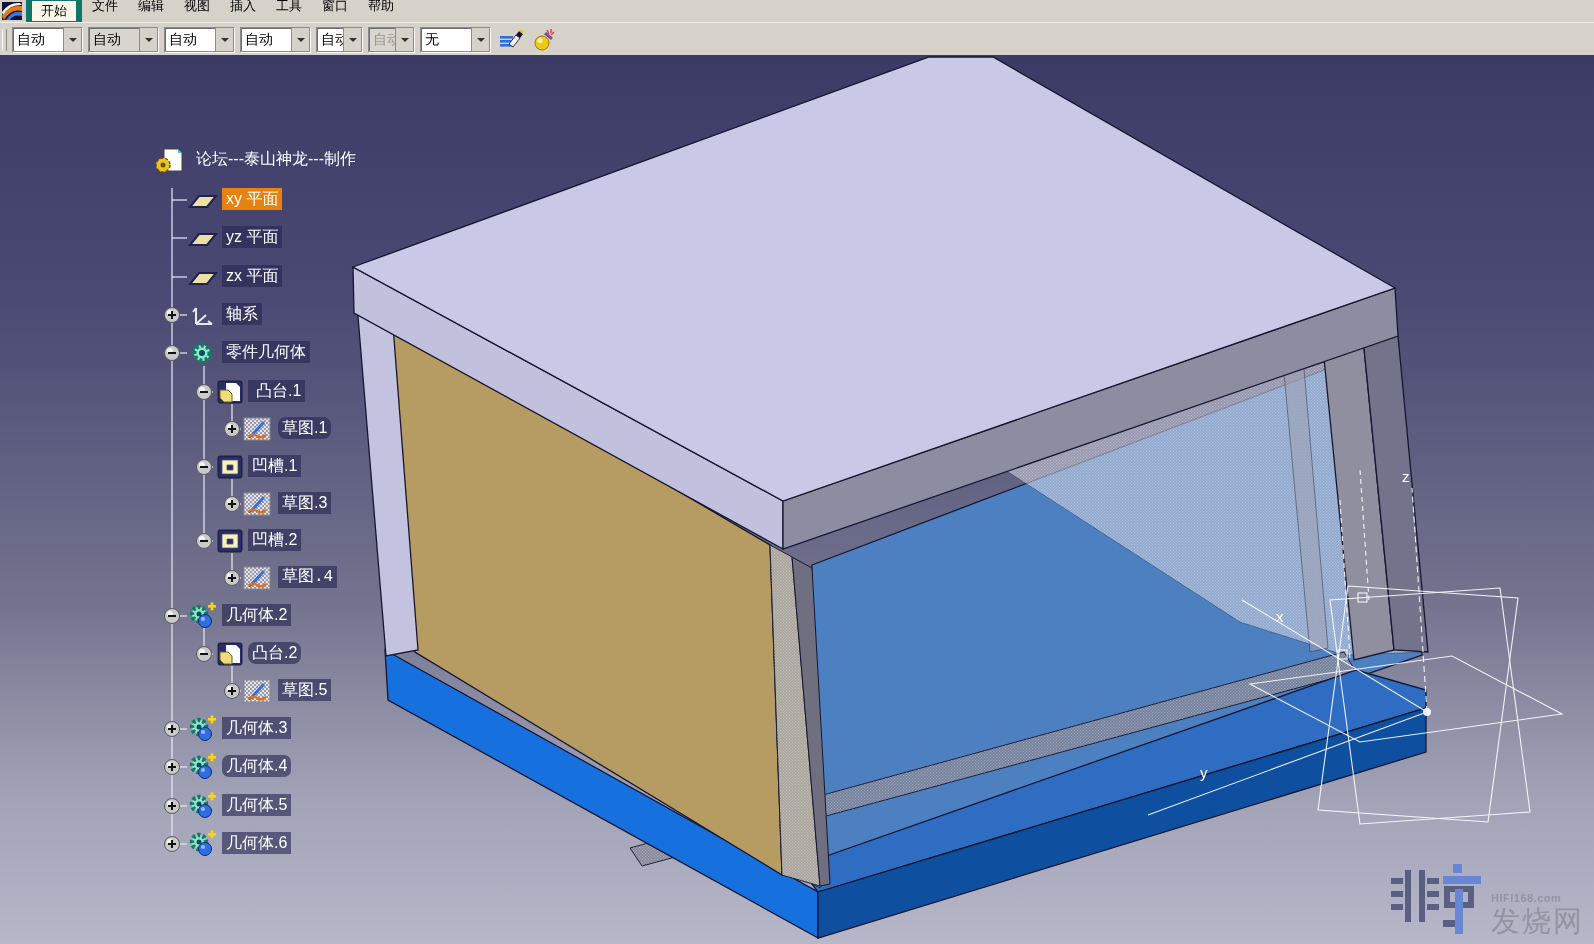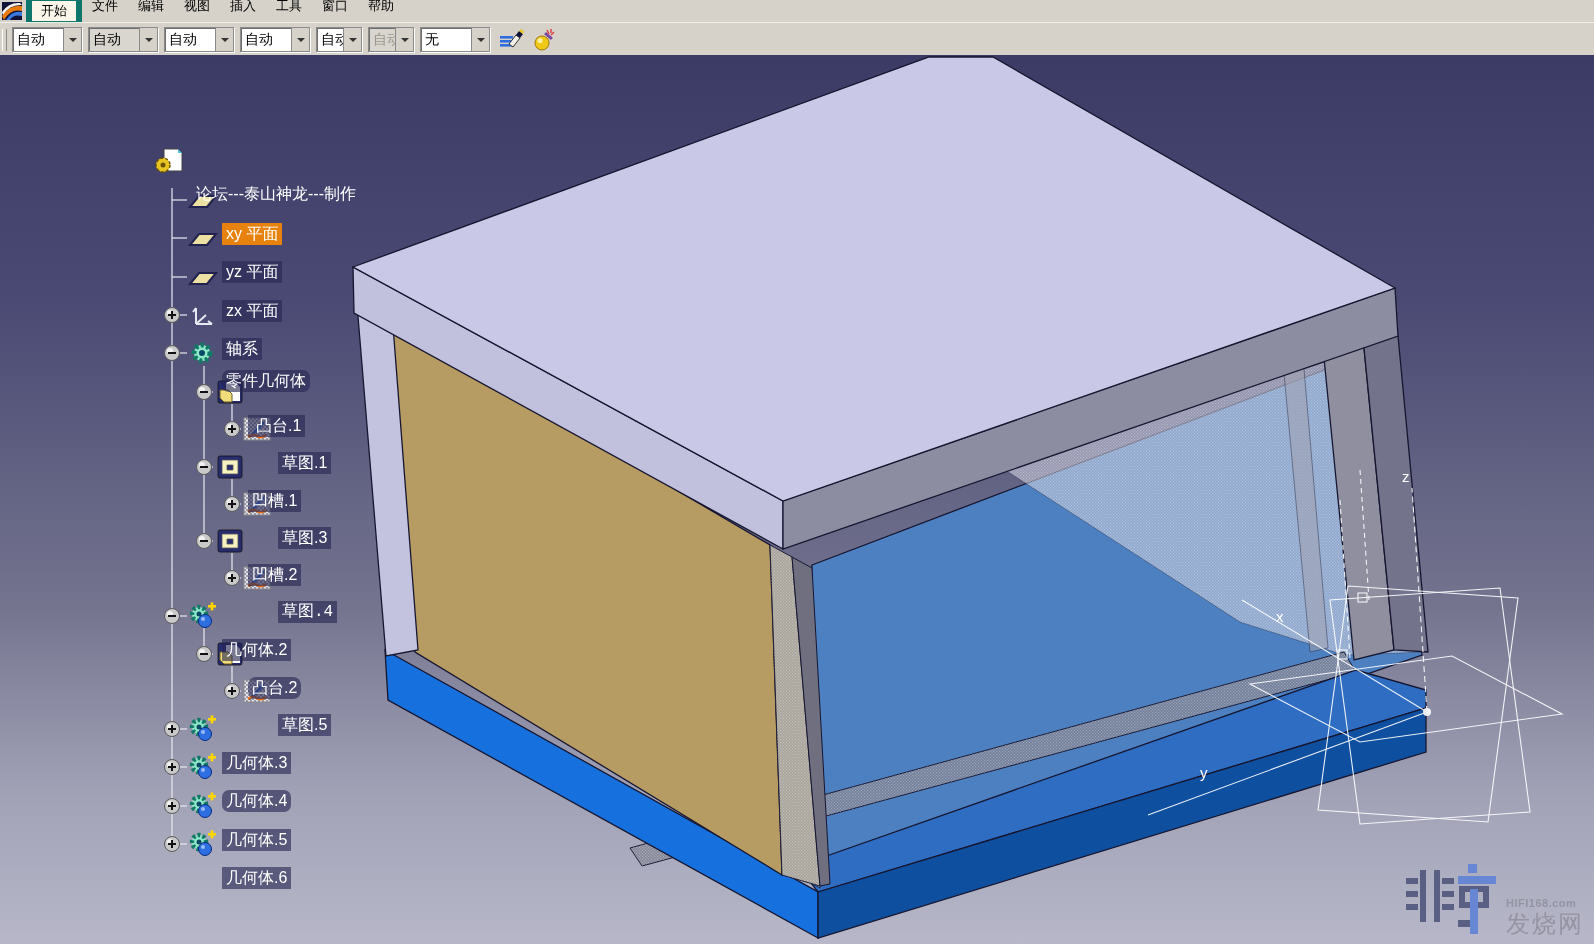--- a/index.html
+++ b/index.html
@@ -30,28 +30,28 @@
   .dropdown.disabled{background:#d9d6cf;color:#9a968c;}
   .dd-w{width:68px;} .dd-n{width:44px;}
   .tb-icon{width:26px;height:24px;margin:0 3px;display:flex;align-items:center;justify-content:center;}
   
   .viewport{position:absolute;left:0;top:55px;width:1594px;height:889px;
             background:linear-gradient(180deg,#3b3b65 0%,#4a4a74 28%,#74748f 62%,#a3a3b8 84%,#b7b7c9 100%);
             overflow:hidden;}
   .scene-svg,.tree-svg{position:absolute;left:0;top:0;}
   .tree-labels{position:absolute;left:0;top:0;width:100%;height:100%;pointer-events:none;}
   .tree-label{position:absolute;height:20px;line-height:20px;font-size:16px;color:#fff;
-              padding:1px 4px;white-space:nowrap;background:rgba(38,38,82,.62);pointer-events:auto;margin-top:35px;}
+              padding:1px 4px;white-space:nowrap;background:rgba(38,38,82,.62);pointer-events:auto;}
   .tree-label.selected{background:#e8820f;}
   .tree-label.root{background:transparent;}
   
   .watermark{position:absolute;right:10px;bottom:8px;display:flex;align-items:flex-end;opacity:.85;}
   .wm-texts{margin-left:8px;display:flex;flex-direction:column;line-height:1;}
   .wm-site{font-size:11px;font-weight:bold;color:#8e8e9c;letter-spacing:.5px;}
-  .wm-name{font-size:24px;color:#8e8e9c;margin-top:3px;letter-spacing:2px;}
+  .wm-name{font-size:29px;color:#8e8e9c;margin-top:3px;letter-spacing:2px;}
 </style>
 </head>
 <body>
 
 <div class="app">
 
   <div class="menubar">
     <svg class="appicon" viewBox="0 0 20 18">
       <rect x="0" y="0" width="20" height="18" fill="#10123a"></rect>
       <path d="M0,14 Q8,2 20,4 L20,9 Q9,6 2,18 Z" fill="#e87a10"></path>
@@ -389,23 +389,23 @@
           <rect x="20" y="0" width="8" height="2.6" fill="#ffd700"></rect>
           <rect x="22.7" y="-2.6" width="2.6" height="8" fill="#ffd700"></rect>
         </g>
       </svg>
     <div id="tree-labels" class="tree-labels">
         <div class="tree-label root" style="left: 192px; top: 93px;">论坛---泰山神龙---制作</div>
         <div class="tree-label selected" style="left: 222px; top: 133px;">xy 平面</div>
         <div class="tree-label" style="left: 222px; top: 171px;">yz 平面</div>
         <div class="tree-label" style="left: 222px; top: 210px;">zx 平面</div>
         <div class="tree-label" style="left: 222px; top: 248px;">轴系</div>
-        <div class="tree-label" style="left: 222px; top: 280px; border-radius: 7px;">零件几何体</div>
+        <div class="tree-label" style="left: 222px; top: 286px;">零件几何体</div>
         <div class="tree-label" style="left: 248px; top: 325px; padding-left: 8px;">凸台.1</div>
-        <div class="tree-label" style="left: 278px; top: 362px;">草图.1</div>
+        <div class="tree-label" style="left: 278px; top: 362px; border-radius: 8px;">草图.1</div>
         <div class="tree-label" style="left: 248px; top: 400px;">凹槽.1</div>
         <div class="tree-label" style="left: 278px; top: 437px;">草图.3</div>
         <div class="tree-label" style="left: 248px; top: 474px;">凹槽.2</div>
         <div class="tree-label" style="left: 278px; top: 511px; font-family: Liberation Mono, monospace;">草图.4</div>
         <div class="tree-label" style="left: 222px; top: 549px;">几何体.2</div>
         <div class="tree-label" style="left: 248px; top: 587px; border-radius: 8px;">凸台.2</div>
         <div class="tree-label" style="left: 278px; top: 624px;">草图.5</div>
         <div class="tree-label" style="left: 222px; top: 662px;">几何体.3</div>
         <div class="tree-label" style="left: 222px; top: 700px; border-radius: 7px;">几何体.4</div>
         <div class="tree-label" style="left: 222px; top: 739px;">几何体.5</div>

